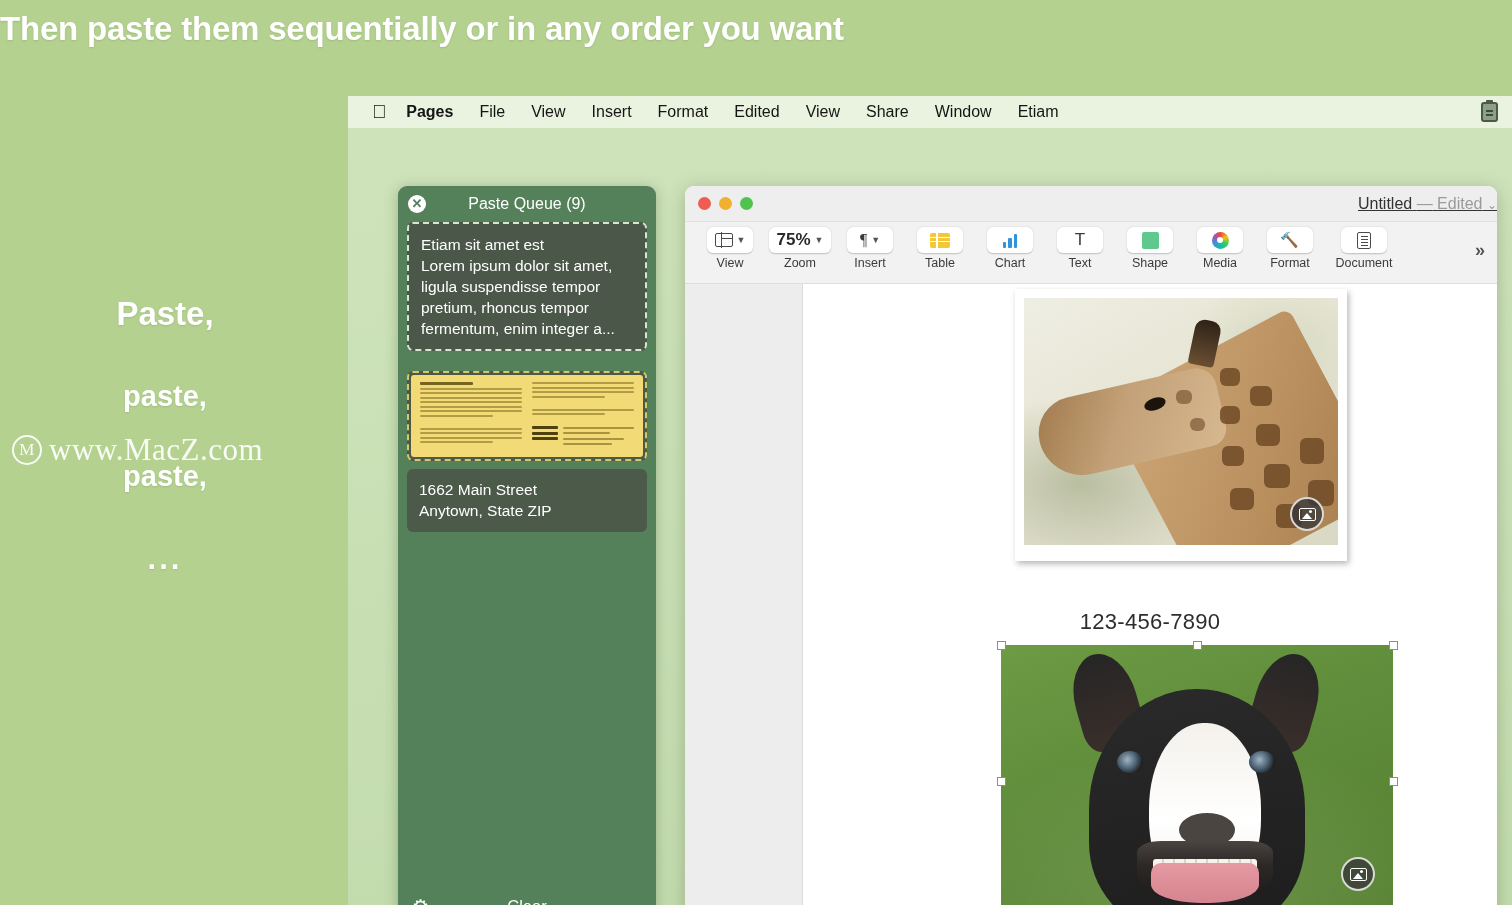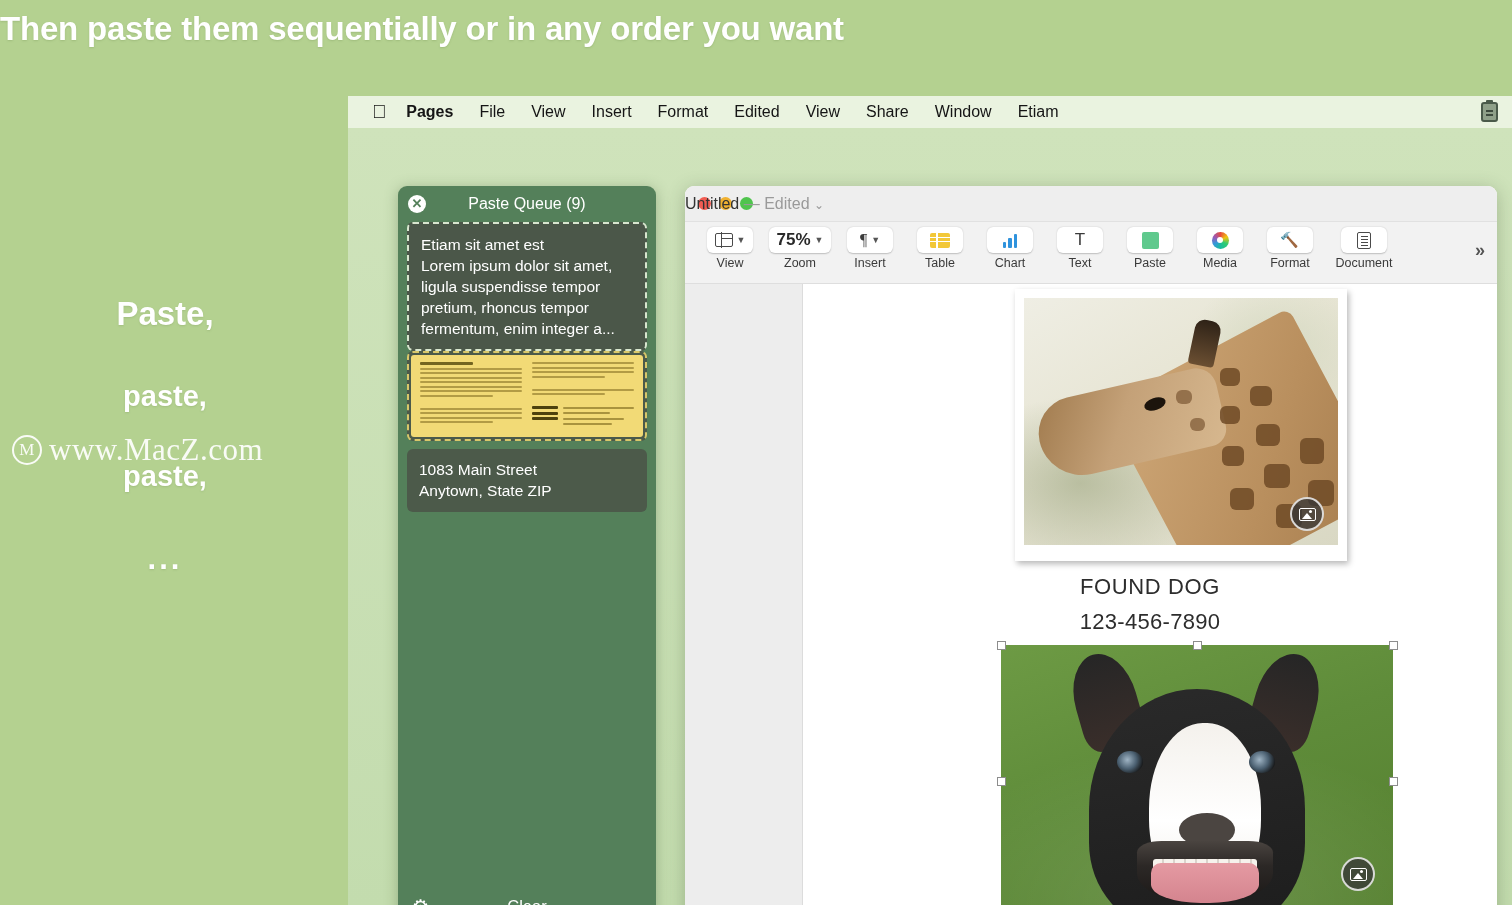--- a/index.html
+++ b/index.html
@@ -109,21 +109,21 @@
   .pq-close {
     position: absolute; left: 10px; top: 9px;
     width: 18px; height: 18px; border-radius: 50%;
     background: #ffffff; color: #54805a;
     font-size: 13px; font-weight: bold; line-height: 18px;
     text-align: center; cursor: pointer;
   }
   .pq-body { flex: 1; padding: 0 9px; overflow: hidden; }
 
   .pq-item {
-    border-radius: 6px; margin-bottom: 0;
+    border-radius: 6px; margin-bottom: 20px;
     background: #4c5a4a; color: #ffffff;
     padding: 10px 12px; font-size: 15.5px; line-height: 1.36;
   }
   .pq-item.selected {
     border: 2px dashed #d8e6cf;
     background: #4b5749;
   }
   .pq-item.addr { background: #4c5a4a; }
 
   
@@ -166,22 +166,22 @@
   }
   .pw-titlebar {
     height: 36px; background: #eeeeee;
     display: flex; align-items: center; position: relative;
     border-bottom: 1px solid #e1e1e1;
   }
   .traffic { display: flex; gap: 8px; padding-left: 13px; }
   .tl { width: 13px; height: 13px; border-radius: 50%; cursor: pointer; }
   .tl.r { background: #f15c52; } .tl.y { background: #f0b130; } .tl.g { background: #4fc44d; }
   .pw-title {
-    position: absolute; left: 0; right: 0; text-align: left;
-    font-size: 16px; color: #333333; pointer-events: none;
+    position: absolute; left: 0; right: 0; text-align: right;
+    font-size: 16px; color: #333333; pointer-events: none; text-decoration: underline;
   }
   .pw-title .edited { color: #9a9a9a; }
   .pw-title .chev { color: #9a9a9a; font-size: 12px; }
 
   .pw-toolbar {
     height: 62px; background: #f2f2f2;
     border-bottom: 1px solid #dedede;
     display: flex; align-items: flex-start;
     padding: 5px 8px 0 10px; position: relative;
   }
@@ -447,21 +447,21 @@
                 </div>
               <div class="doc-kv">
                   <span class="k" style="background:transparent"></span>
                   <span class="v" style="flex:0 0 48%"></span>
                 </div>
             </div>
           </div>
         </div>
 
         <div class="pq-item addr">
-          <div>1083 Main Street</div>
+          <div>1662 Main Street</div>
           <div>Anytown, State ZIP</div>
         </div>
 
       </div>
 
       <div class="pq-footer">
         <span class="pq-gear">⚙</span>
         <span class="pq-clear">Clear</span>
       </div>
     </div>
@@ -530,21 +530,21 @@
           <span class="tb-box">
               <span class="g-text">T</span>
             </span>
           <span class="tb-label">Text</span>
         </div>
 
         <div class="tb-item">
           <span class="tb-box">
               <span class="g-shape"></span>
             </span>
-          <span class="tb-label">Paste</span>
+          <span class="tb-label">Shape</span>
         </div>
 
         <div class="tb-item">
           <span class="tb-box">
               <span class="g-media"></span>
             </span>
           <span class="tb-label">Media</span>
         </div>
 
         <div class="tb-item">
@@ -586,21 +586,20 @@
               <div class="gspot" style="left:276px;top:140px;width:24px;height:26px;"></div>
               <div class="gspot" style="left:284px;top:182px;width:26px;height:26px;"></div>
               <div class="gspot" style="left:152px;top:92px;width:16px;height:14px;opacity:.6"></div>
               <div class="gspot" style="left:166px;top:120px;width:15px;height:13px;opacity:.6"></div>
               <div class="photo-badge" style="right:14px;bottom:14px">
                 <span class="badge-glyph"></span>
               </div>
             </div>
           </div>
 
-          <div class="doc-caption caption-title">FOUND DOG</div>
           <div class="doc-caption caption-phone">123-456-7890</div>
 
           <div class="photo-dog">
             <div class="dog-ear l"></div>
             <div class="dog-ear r"></div>
             <div class="dog-body"></div>
             <div class="dog-face"></div>
             <div class="dog-eye l"></div>
             <div class="dog-eye r"></div>
             <div class="dog-nose"></div>

